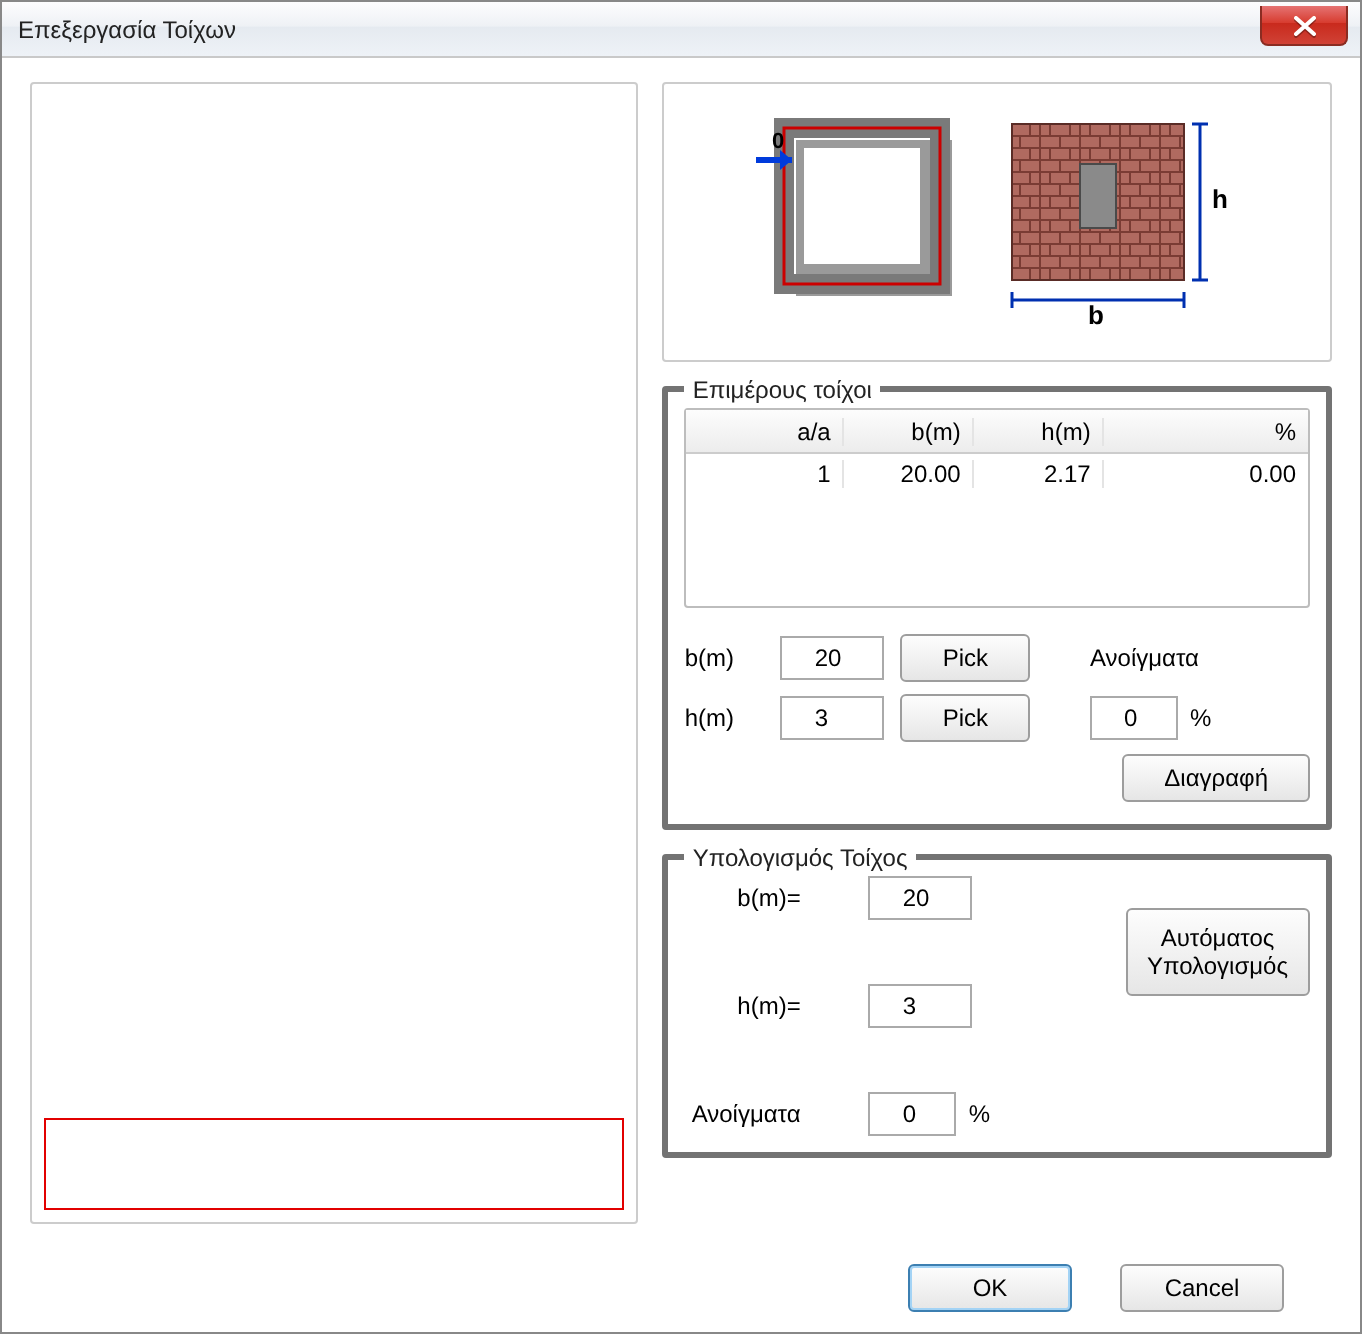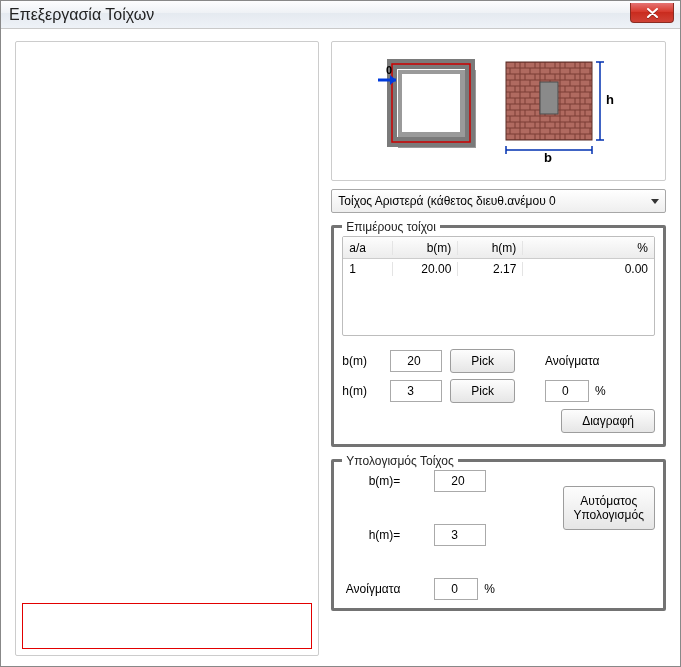--- a/index.html
+++ b/index.html
@@ -24,21 +24,21 @@
   .titlebar {
     height: 28px;
     background: linear-gradient(to bottom, #fdfdfe 0%, #eef1f5 45%, #e5eaf0 46%, #eef2f7 100%);
     border-bottom: 1px solid #c9c9c9;
     display: flex;
     align-items: center;
     padding: 0 0 0 8px;
     position: relative;
   }
   .titlebar-title {
-    font-size: 16px;
+    font-size: 12px;
     color: #222;
   }
   .close-btn {
     position: absolute;
     right: 6px;
     top: 2px;
     width: 44px;
     height: 20px;
     background: linear-gradient(to bottom, #e57373 0%, #d73b2e 45%, #c92a1d 46%, #d04236 100%);
     border: 1px solid #8a2c22;
@@ -140,21 +140,21 @@
     border-bottom: 1px solid #ccc;
     height: 22px;
     align-items: center;
   }
   .th, .td {
     padding: 0 6px;
     font-size: 12px;
     text-align: right;
     border-right: 1px solid #e4e4e4;
   }
-  .th:first-child, .td:first-child { text-align: left; }
+  .th:first-child, .td:first-child { text-align: right; margin-left: 29px; }
   .th:last-child, .td:last-child { border-right: none; }
   .col-aa { width: 50px; }
   .col-b  { width: 65px; }
   .col-h  { width: 65px; }
   .col-p  { flex: 1; }
   .table-body { height: 76px; overflow: auto; }
   .tr { display: flex; height: 20px; align-items: center; }
   .form-row {
     display: flex;
     align-items: center;
@@ -265,24 +265,20 @@
           <line x1="96" y1="6" x2="104" y2="6" stroke="#0030b0" stroke-width="1.5"></line>
           <line x1="96" y1="84" x2="104" y2="84" stroke="#0030b0" stroke-width="1.5"></line>
           <text x="106" y="48" font-size="13" fill="#000" font-weight="bold">h</text>
           <line x1="6" y1="94" x2="92" y2="94" stroke="#0030b0" stroke-width="1.5"></line>
           <line x1="6" y1="90" x2="6" y2="98" stroke="#0030b0" stroke-width="1.5"></line>
           <line x1="92" y1="90" x2="92" y2="98" stroke="#0030b0" stroke-width="1.5"></line>
           <text x="44" y="106" font-size="13" fill="#000" font-weight="bold">b</text>
         </svg>
       </div>
 
-      <div class="dropdown">
-        <span>Τοίχος Αριστερά (κάθετος διευθ.ανέμου 0</span>
-        <span class="dropdown-arrow"></span>
-      </div>
 
       <div class="group">
         <div class="group-title">Επιμέρους τοίχοι</div>
         <div class="table">
           <div class="table-header">
             <div class="th col-aa">a/a</div>
             <div class="th col-b">b(m)</div>
             <div class="th col-h">h(m)</div>
             <div class="th col-p">%</div>
           </div>
@@ -342,13 +338,17 @@
           <div style="display:flex; align-items:center; gap:6px; grid-column:2 / span 2;">
             <input class="num-input" style="width: 44px;" value="0">
             <span>%</span>
           </div>
         </div>
       </div>
 
     </div>
   </div>
 
+  <div class="footer">
+    <button class="btn btn-default">OK</button>
+    <button class="btn">Cancel</button>
+  </div>
 </div>
 
 </body></html>

